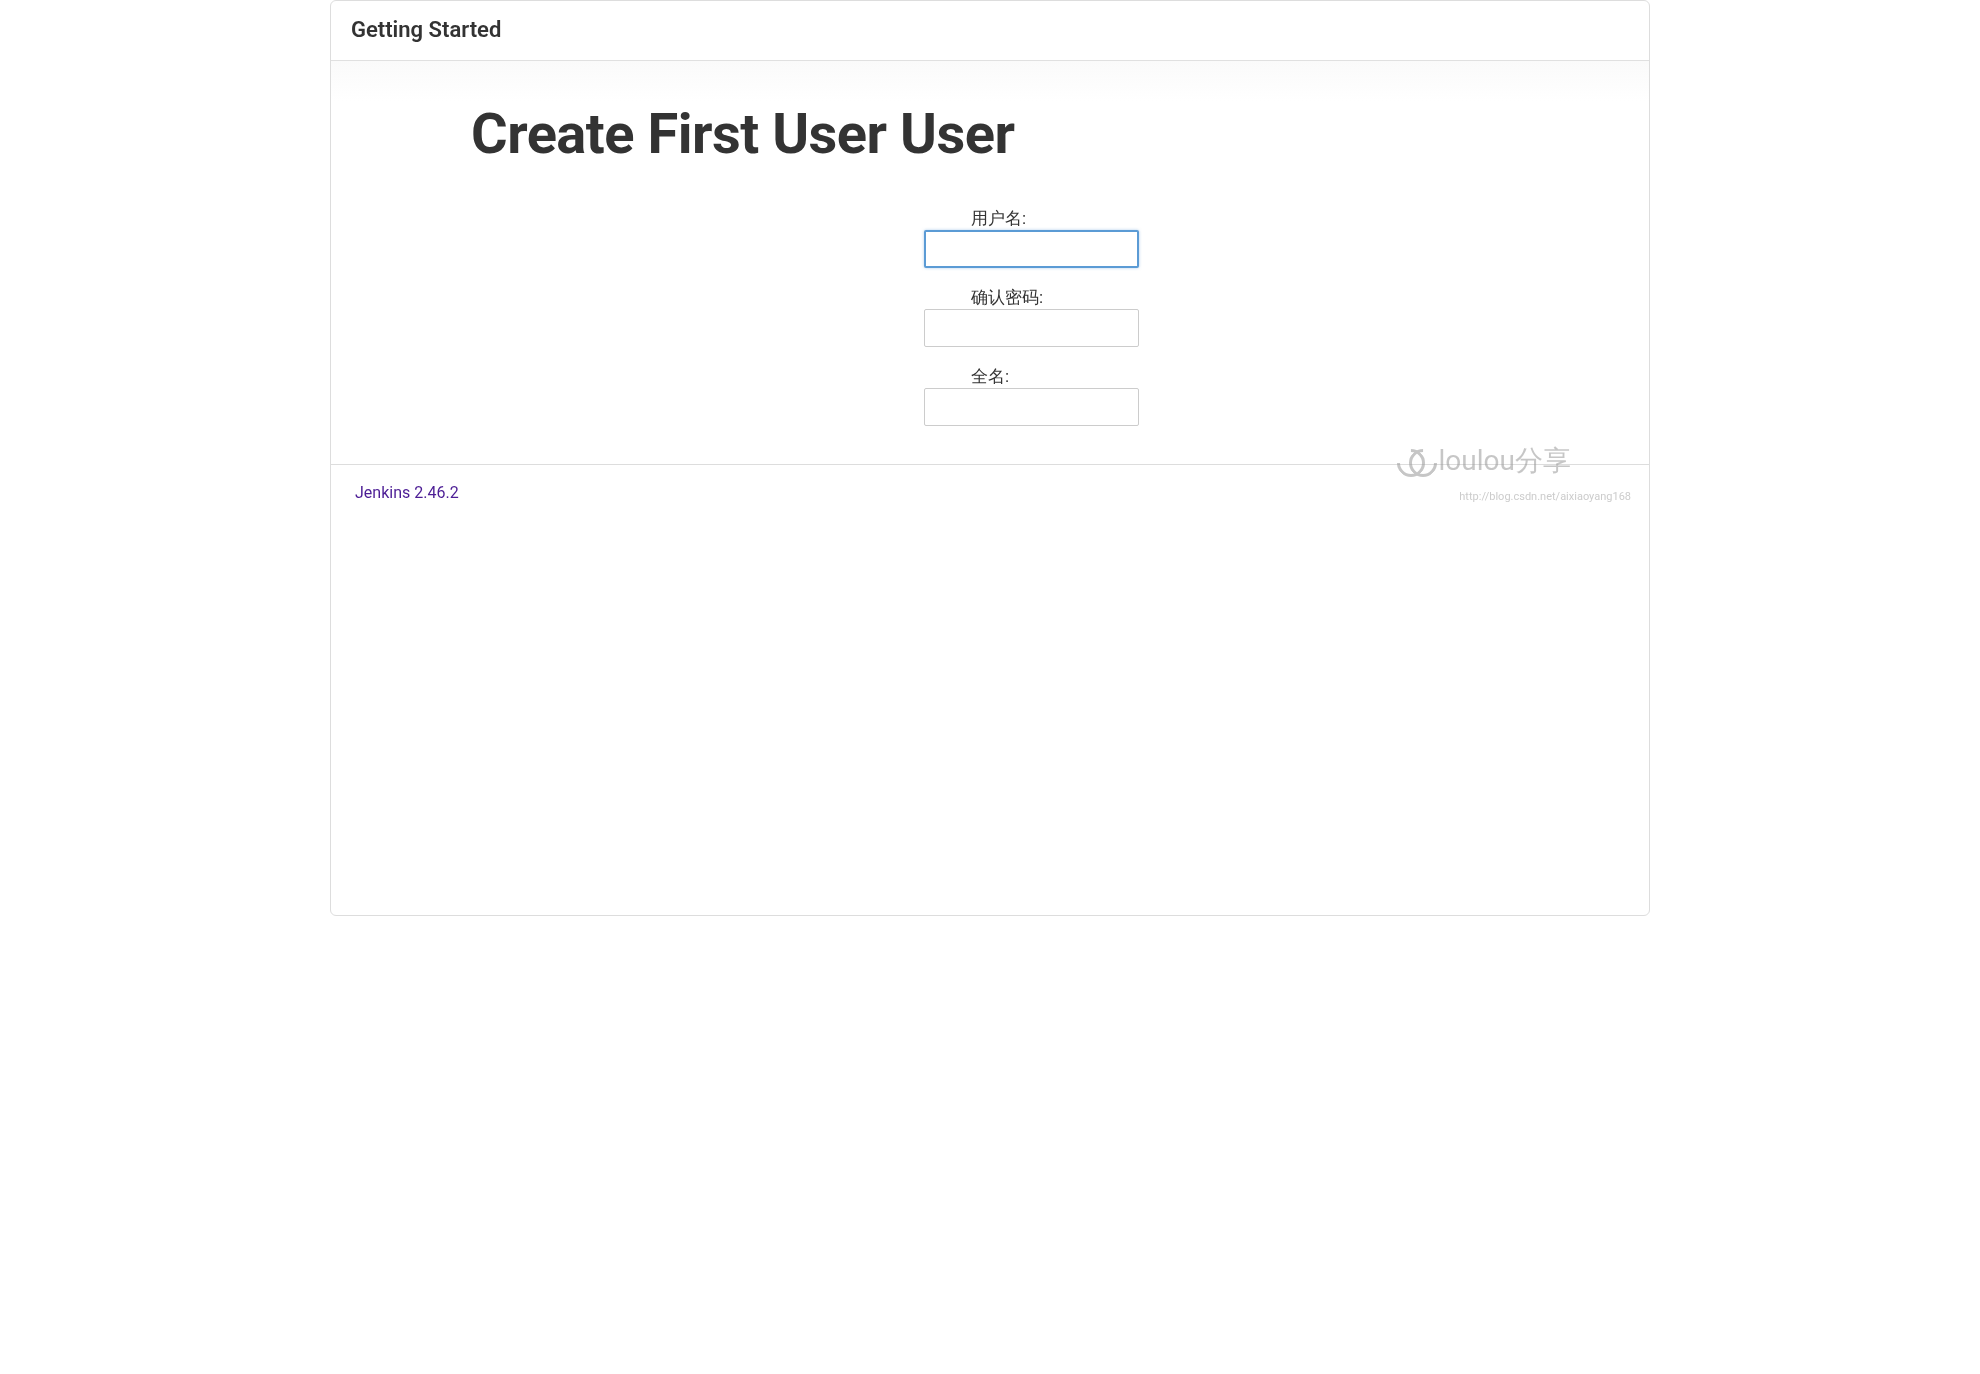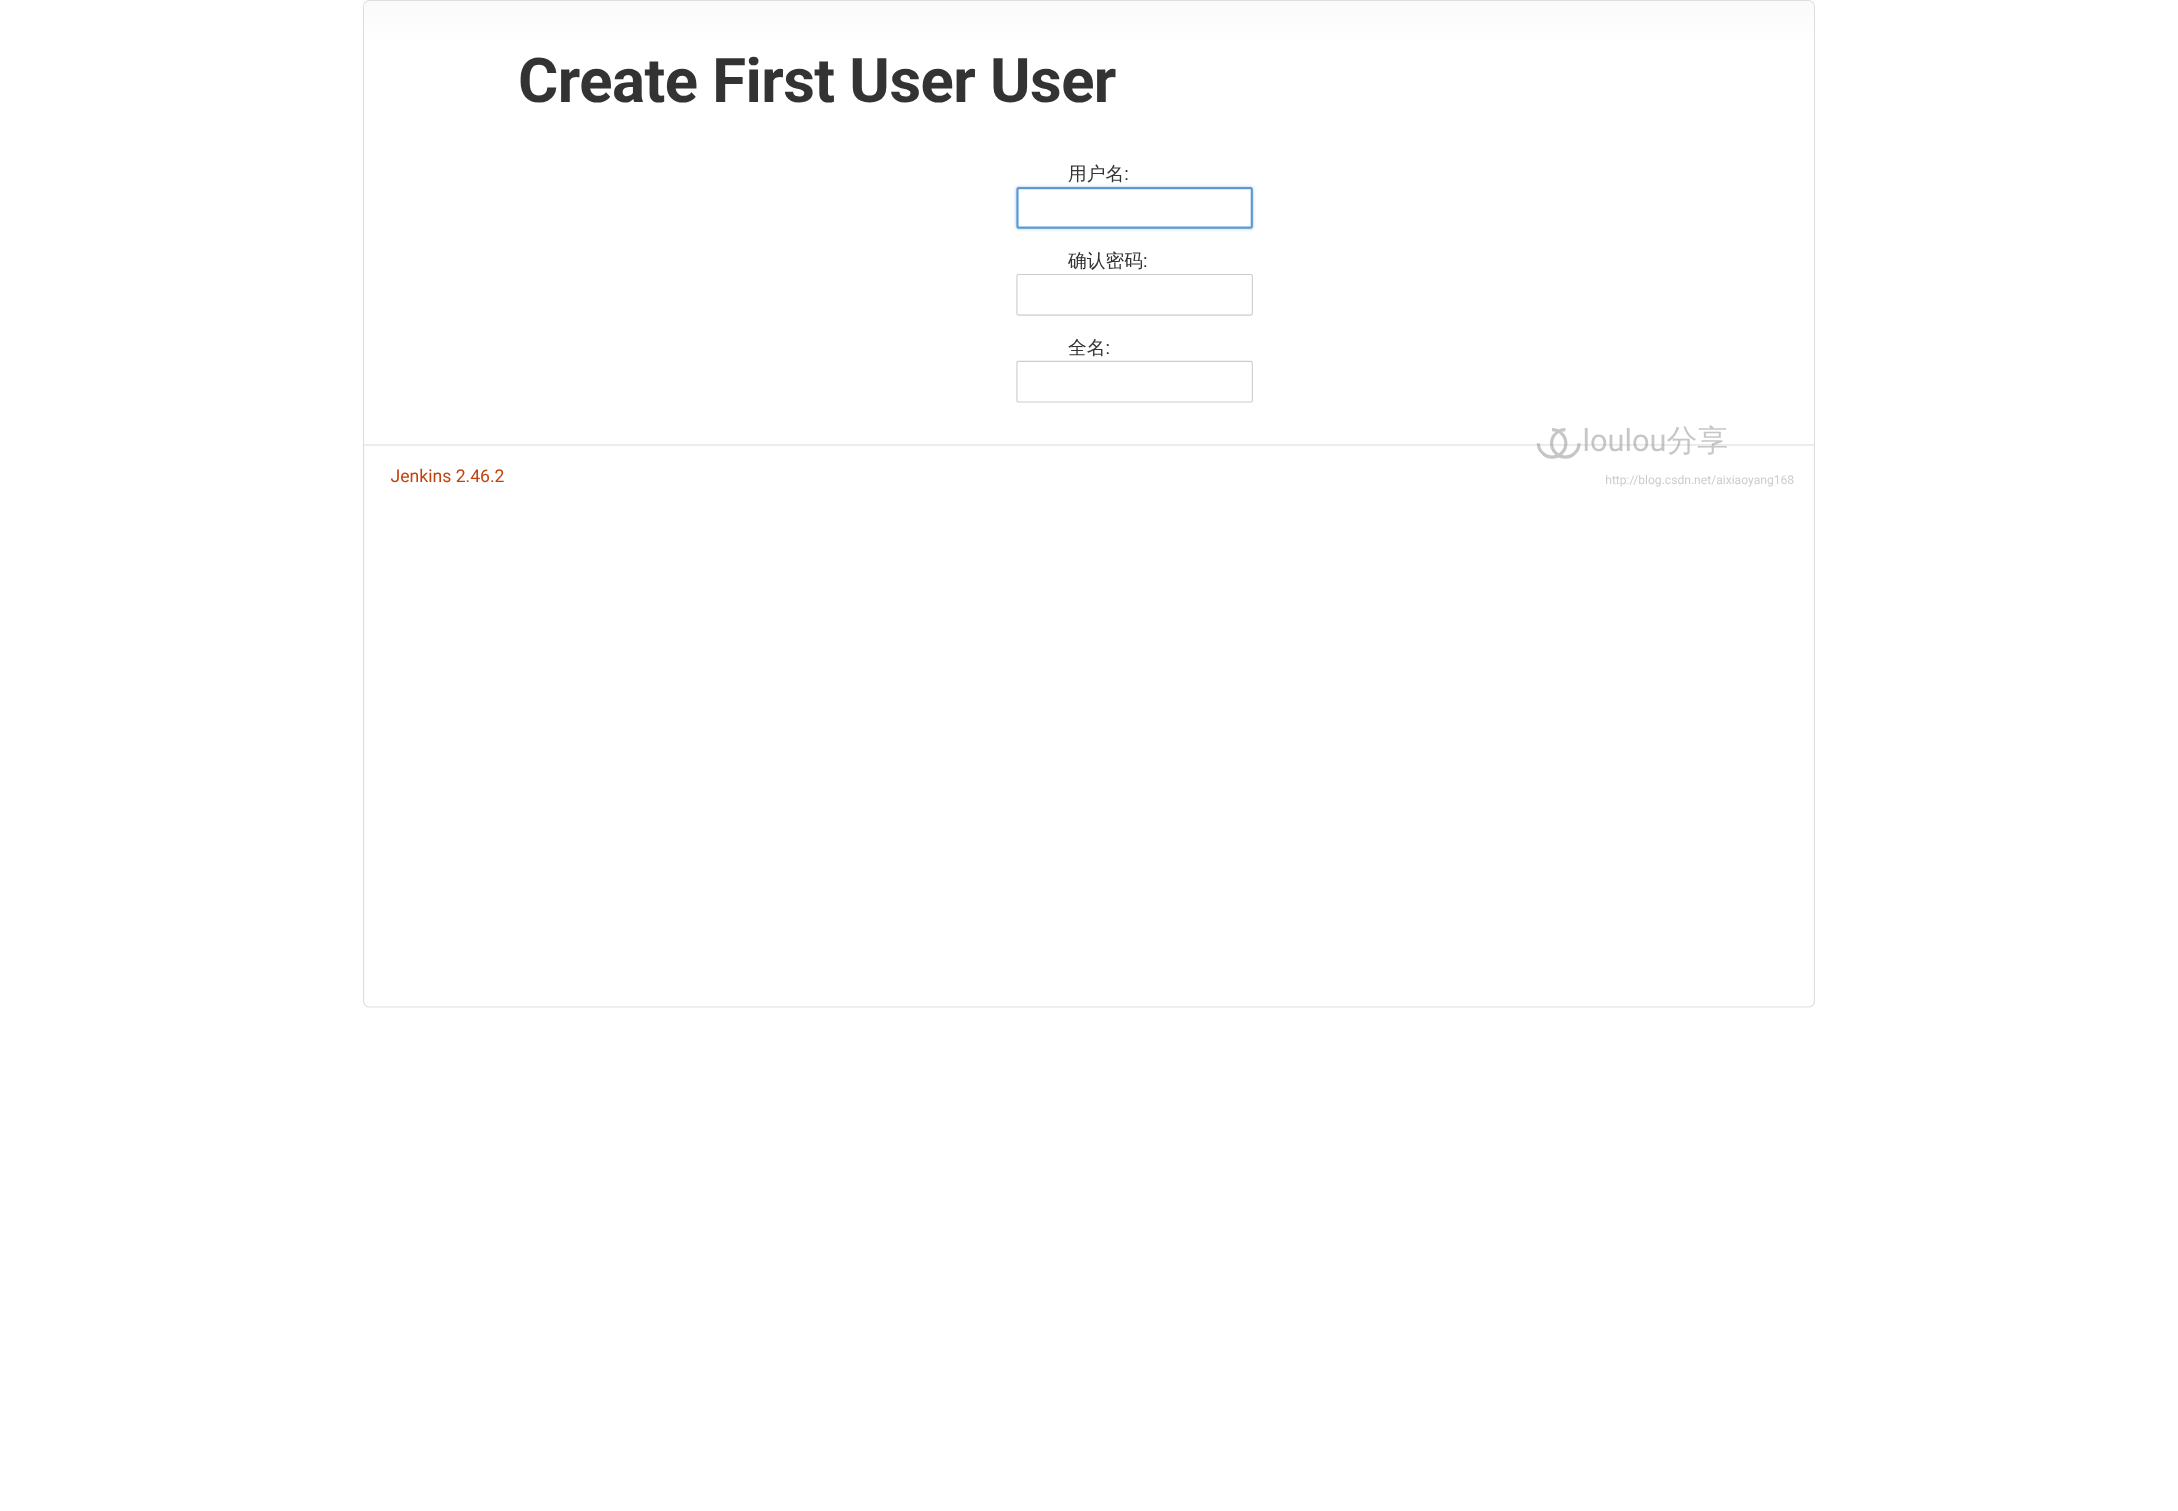--- a/index.html
+++ b/index.html
@@ -80,21 +80,21 @@
     .footer {
       border-top: 1px solid #ddd;
       padding: 18px 24px;
       display: flex;
       justify-content: space-between;
       align-items: center;
     }
     
     .version-text {
       font-size: 16px;
-      color: #c2410c;
+      color: #4c1d95;
     }
     
     .footer-actions {
       display: flex;
       align-items: center;
       gap: 22px;
     }
     
     .link-button {
       background: none;
@@ -172,20 +172,23 @@
     .wrapper {
       position: relative;
       width: 1320px;
       margin: 0 auto;
     }
   </style>
 </head>
 <body>
 
 <div class="wrapper">
+  <div class="header">
+    <div class="header-title">Getting Started</div>
+  </div>
 
   <div class="content-area">
     <h1 class="main-heading">Create First User User</h1>
 
     <div class="form">
       <div class="form-row">
         <label class="form-label">用户名:</label>
         <input type="text" class="form-input focused" value="" style="">
       </div>
 

